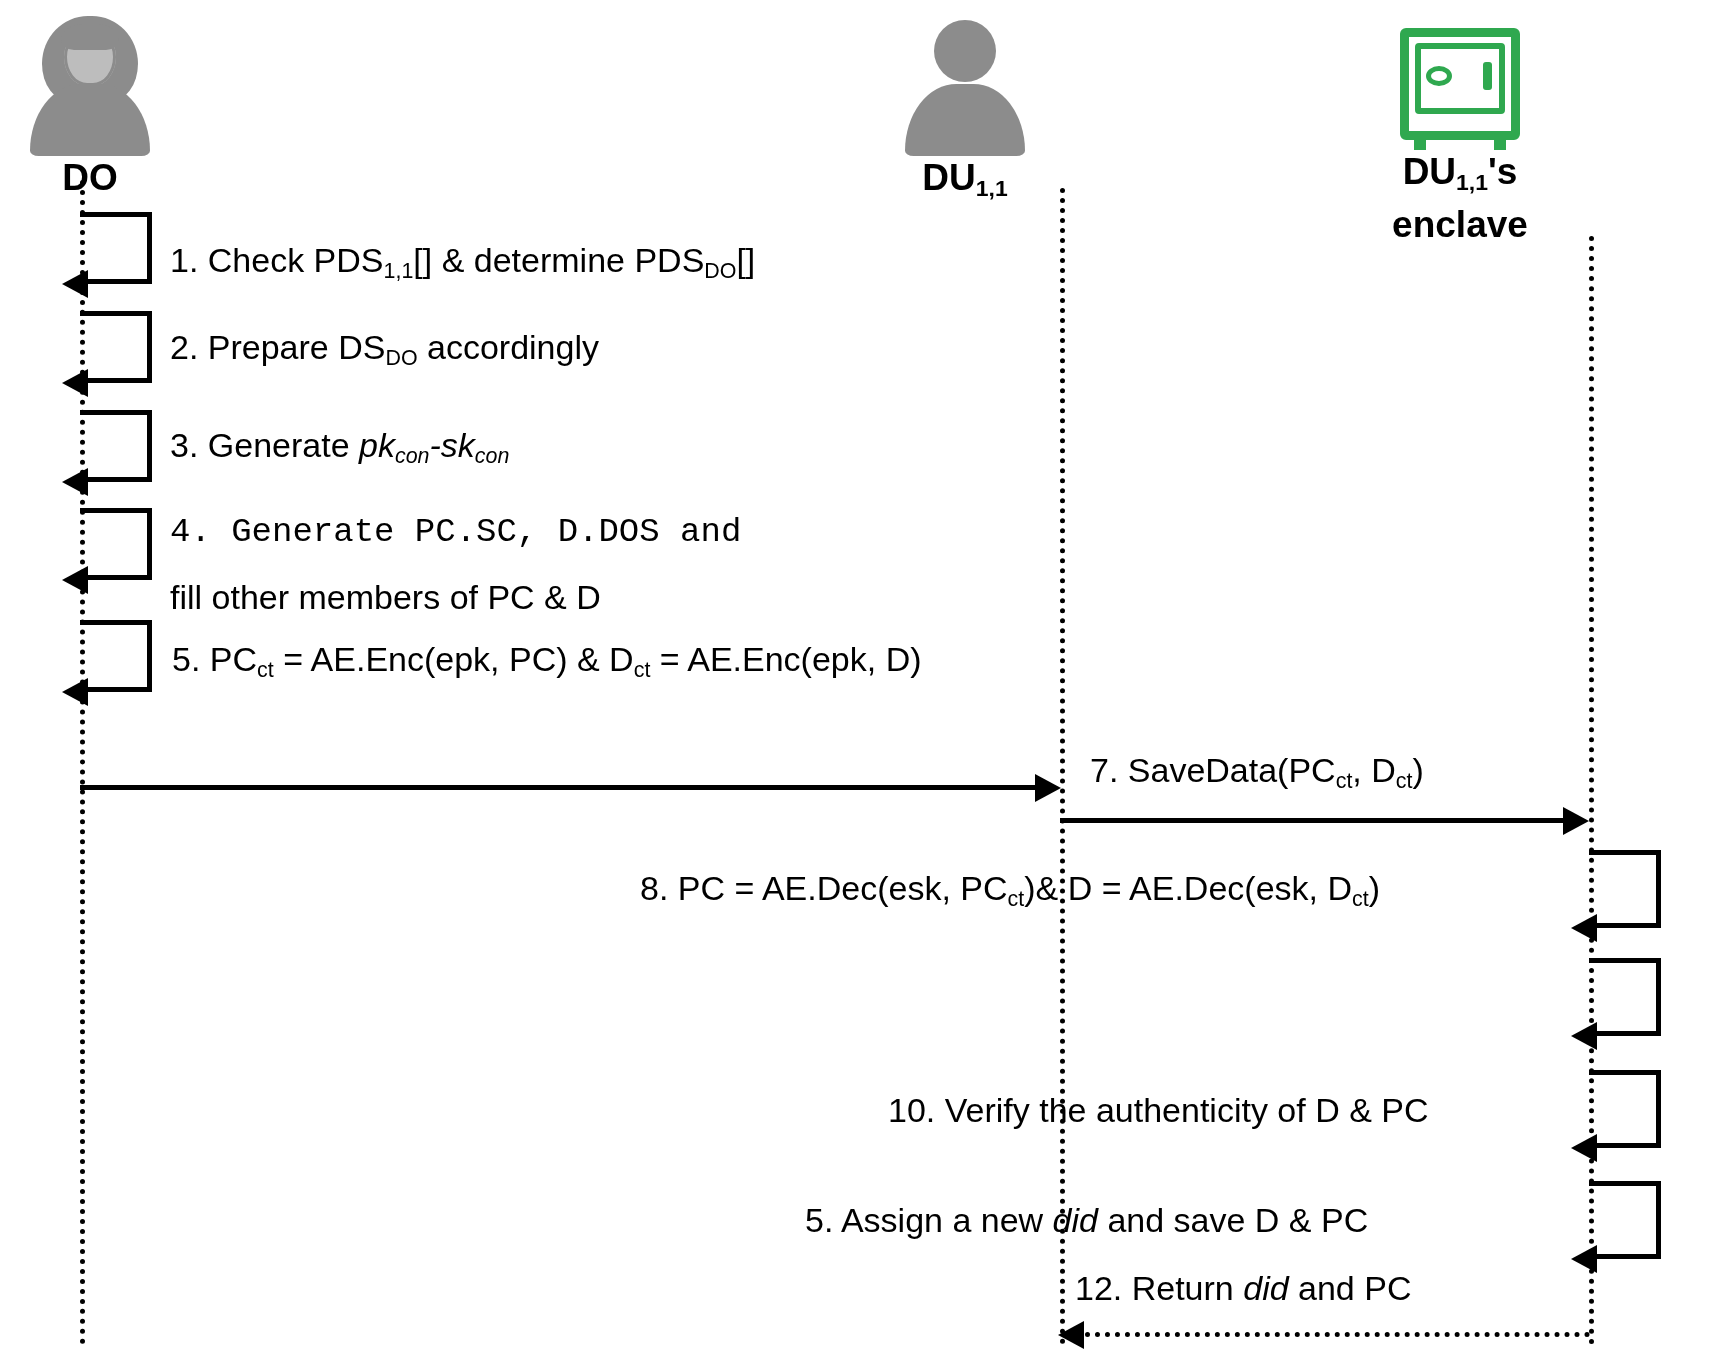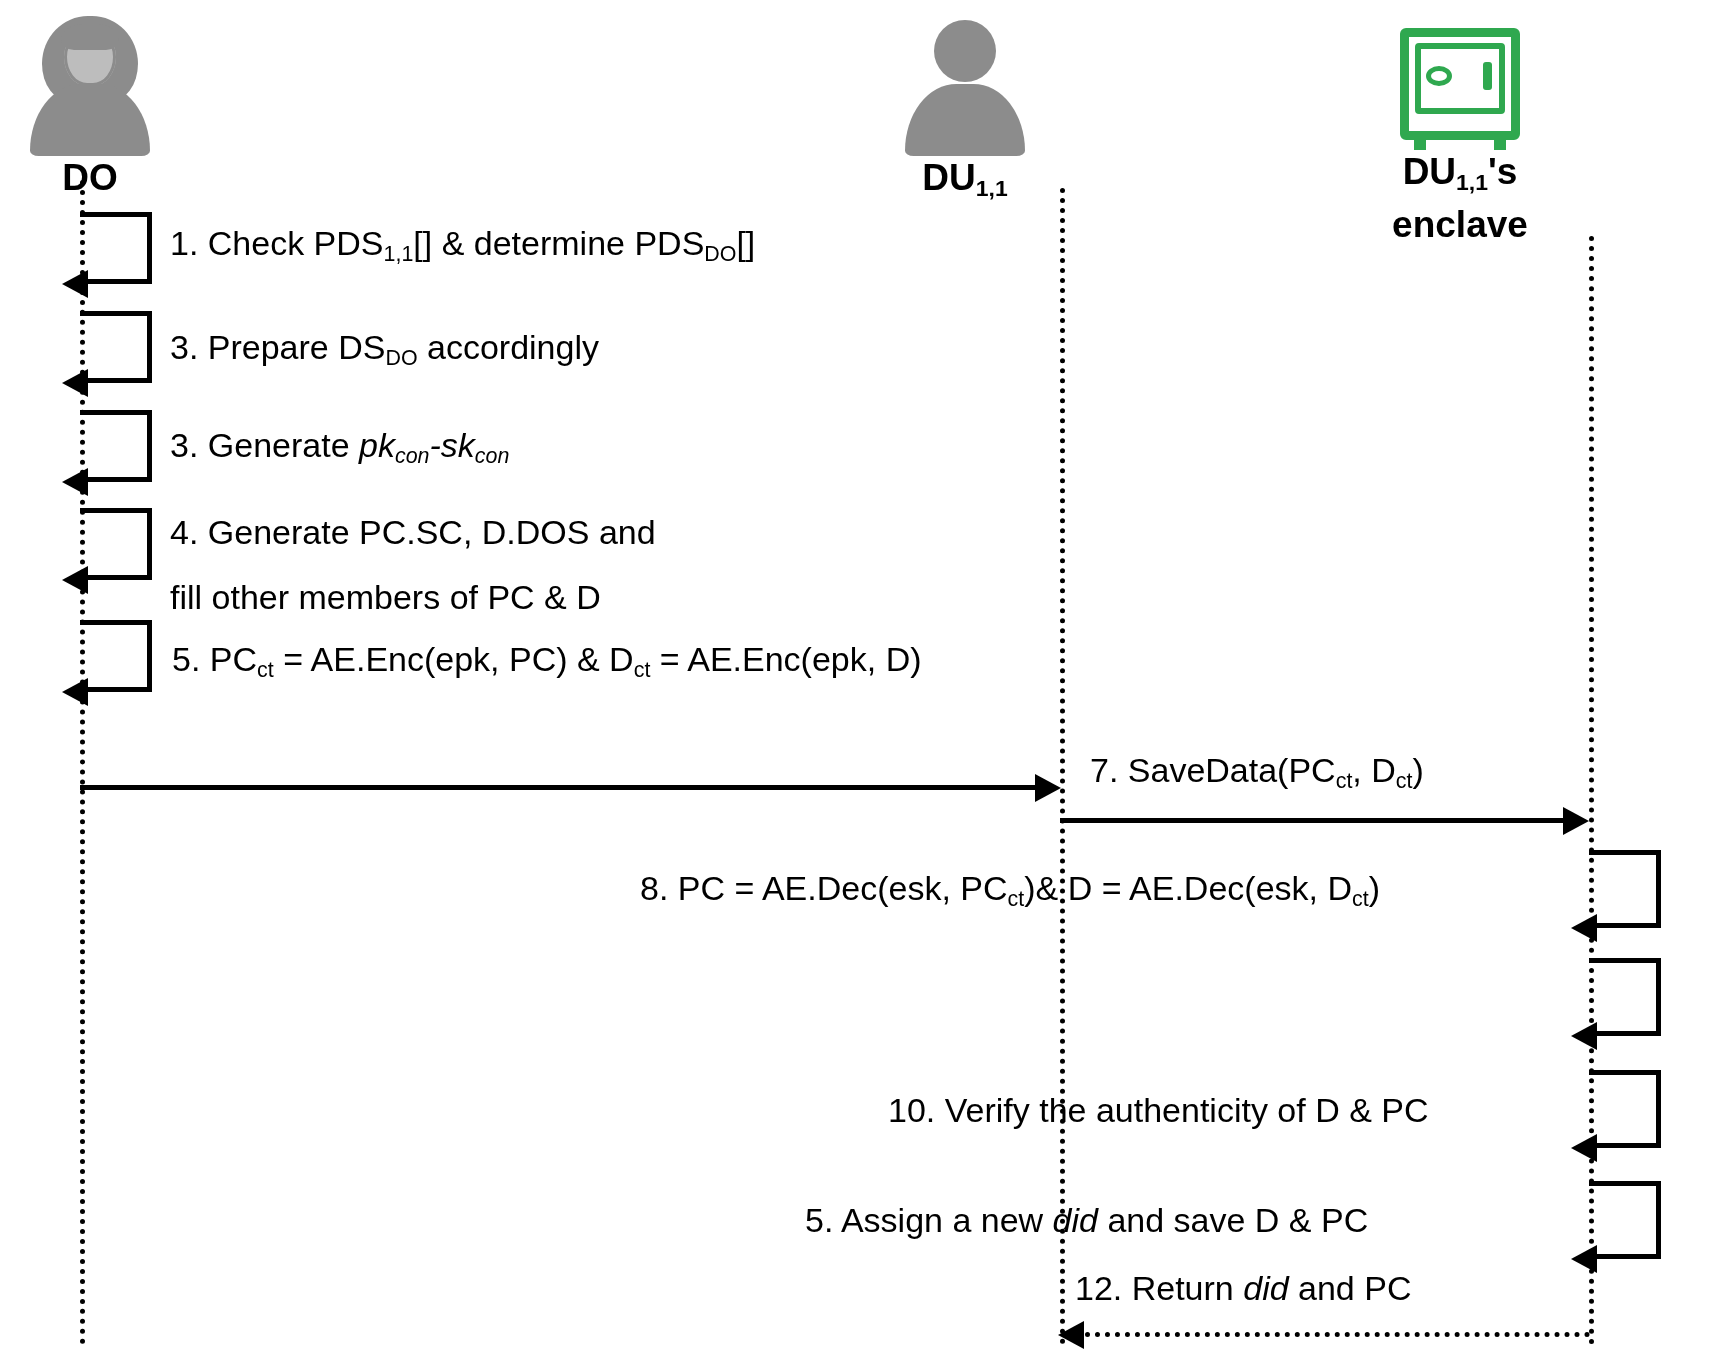--- a/index.html
+++ b/index.html
@@ -251,39 +251,39 @@
       <div class="ital">enclave</div>
     </div>
   </div>
 
   <div class="lifeline" style="left:80px; top:180px; height:1165px;"></div>
   <div class="lifeline" style="left:1060px; top:188px; height:1157px;"></div>
   <div class="lifeline" style="left:1589px; top:236px; height:1109px;"></div>
 
   <div class="selfloop" style="left:80px; top:212px; width:72px; height:72px;"></div>
   <div class="arrow-head-l" style="left:62px; top:270px;"></div>
-  <div class="step" style="left:170px; top:223px;">
+  <div class="step" style="left:170px; top:240px;">
     <span>1. Check PDS</span><span class="sb">1,1</span><span>[] &amp; determine PDS</span><span class="sb">DO</span><span>[]</span>
   </div>
 
   <div class="selfloop" style="left:80px; top:311px; width:72px; height:72px;"></div>
   <div class="arrow-head-l" style="left:62px; top:369px;"></div>
   <div class="step" style="left:170px; top:327px;">
-    <span>3. Prepare DS</span><span class="sb">DO</span><span> accordingly</span>
+    <span>2. Prepare DS</span><span class="sb">DO</span><span> accordingly</span>
   </div>
 
   <div class="selfloop" style="left:80px; top:410px; width:72px; height:72px;"></div>
   <div class="arrow-head-l" style="left:62px; top:468px;"></div>
   <div class="step" style="left:170px; top:425px;">
     <span>3. Generate </span><span class="it">pk</span><span class="sb it">con</span><span class="it">-sk</span><span class="sb it">con</span>
   </div>
 
   <div class="selfloop" style="left:80px; top:508px; width:72px; height:72px;"></div>
   <div class="arrow-head-l" style="left:62px; top:566px;"></div>
-  <div class="step" style="left:170px; top:512px;">4. Generate PC.SC, D.DOS and</div>
+  <div class="step" style="left:170px; top:512px;font-family:Liberation Mono, monospace;">4. Generate PC.SC, D.DOS and</div>
   <div class="step" style="left:170px; top:577px;">fill other members of PC &amp; D</div>
 
   <div class="selfloop" style="left:80px; top:620px; width:72px; height:72px;"></div>
   <div class="arrow-head-l" style="left:62px; top:678px;"></div>
   <div class="step" style="left:172px; top:639px;">
     <span>5. PC</span><span class="sb">ct</span><span> = AE.Enc(epk, PC) &amp; D</span><span class="sb">ct</span><span> = AE.Enc(epk, D)</span>
   </div>
 
   <div class="arrow-line" style="left:80px; top:785px; width:965px;"></div>
   <div class="arrow-head-r" style="left:1035px; top:774px;"></div>

